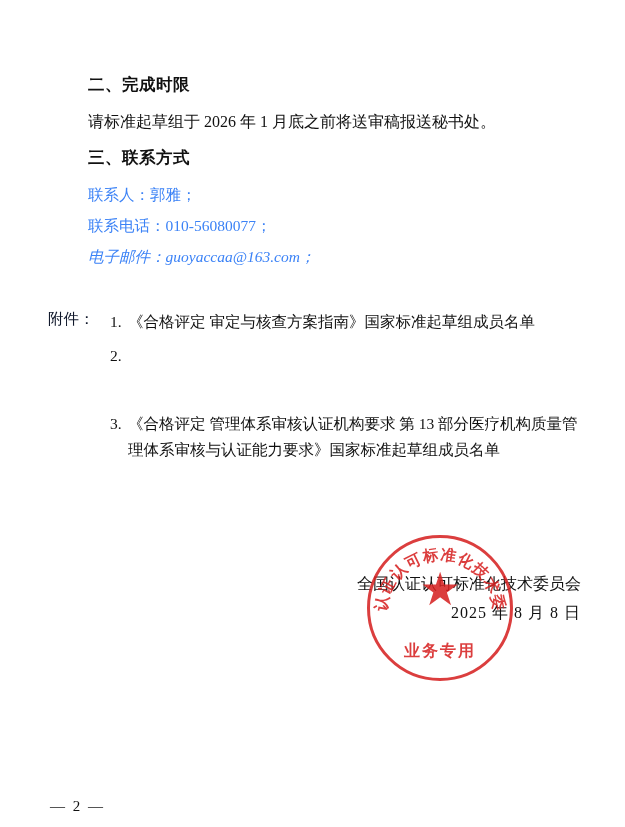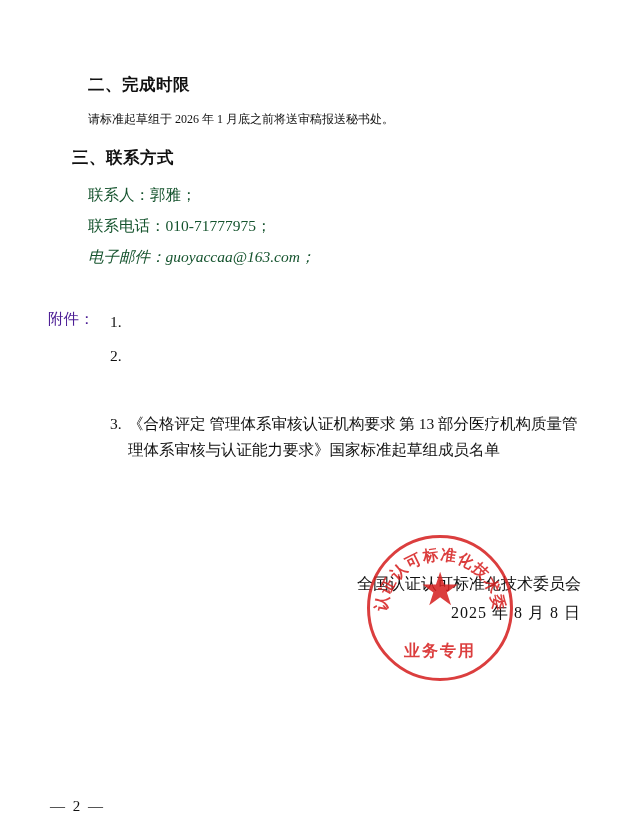--- a/index.html
+++ b/index.html
@@ -28,48 +28,48 @@
     font-family: "Liberation Sans", sans-serif;
     font-weight: bold;
     font-size: 16.5px;
     letter-spacing: 0.5px;
     color: #111;
     white-space: nowrap;
   }
   .para {
     position: absolute;
     font-family: "Liberation Serif", serif;
-    font-size: 12px;
+    font-size: 16px;
     line-height: 1.5;
     color: #111;
     white-space: nowrap;
   }
   .heading-1 { left: 88px;  top: 44px; }
   .body-1    { left: 88px;  top: 80px; }
-  .heading-2 { left: 72px;  top: 117px; }
+  .heading-2 { left: 88px;  top: 117px; }
 
   .contact {
     position: absolute;
     left: 88px;
     font-family: "Liberation Serif", serif;
     font-size: 15.5px;
-    color: #14532d;
+    color: #3b82f6;
     white-space: nowrap;
   }
   .contact-0 { top: 155px; }
   .contact-1 { top: 186px; }
   .contact-2 { top: 217px; font-style: italic; }
 
   .attach-label {
     position: absolute;
     left: 48px;
     top: 279px;
     font-family: "Liberation Serif", serif;
     font-size: 15.5px;
-    color: #4c1d95;
+    color: #0f172a;
     white-space: nowrap;
   }
   .attach-item {
     position: absolute;
     font-family: "Liberation Serif", serif;
     font-size: 15.5px;
     color: #111;
     line-height: 1.65;
   }
   .attach-num { position: absolute; }
@@ -175,26 +175,27 @@
 <body>
 
 <div class="page">
 
   <div class="heading heading-1">二、完成时限</div>
   <div class="para body-1">请标准起草组于 2026 年 1 月底之前将送审稿报送秘书处。</div>
 
   <div class="heading heading-2">三、联系方式</div>
 
   <div class="contact contact-0">联系人：郭雅；</div>
-  <div class="contact contact-1">联系电话：010-71777975；</div>
+  <div class="contact contact-1">联系电话：010-56080077；</div>
   <div class="contact contact-2">电子邮件：guoyaccaa@163.com；</div>
 
   <div class="attach-label">附件：</div>
 
   <div class="attach-item attach-num ai-1-num">1.</div>
+  <div class="attach-item attach-text ai-1-text">《合格评定  审定与核查方案指南》国家标准起草组成员名单</div>
 
   <div class="attach-item attach-num ai-2-num">2.</div>
 
   <div class="attach-item attach-num ai-3-num">3.</div>
   <div class="attach-item attach-text ai-3-text">《合格评定  管理体系审核认证机构要求  第 13 部分医疗机构质量管理体系审核与认证能力要求》国家标准起草组成员名单</div>
 
   <div class="sign-block">
     <span class="sign-org">全国认证认可标准化技术委员会</span>
     <span class="sign-date">2025 年 8 月 8 日</span>
   </div>

